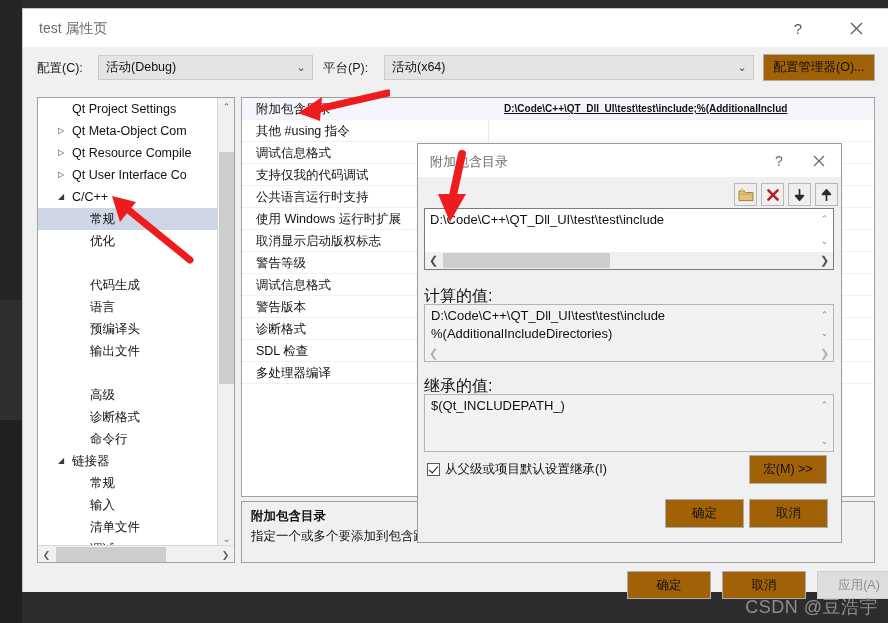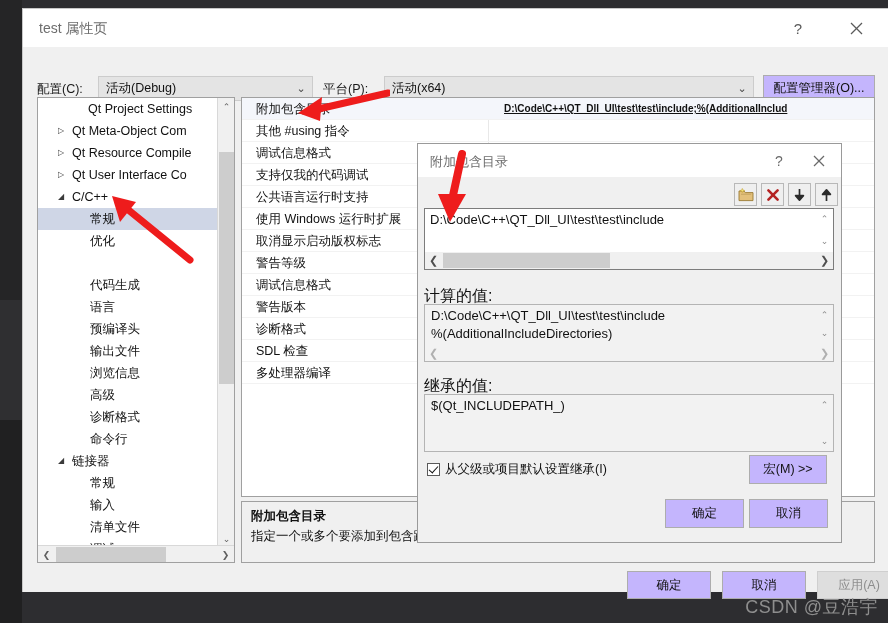--- a/index.html
+++ b/index.html
@@ -47,41 +47,41 @@
     position: absolute; top: 0; width: 46px; height: 38px;
     display: flex; align-items: center; justify-content: center;
     color: #5a5a5a; font-size: 15px;
     cursor: default;
   }
   .title-help { right: 68px; }
   .title-close { right: 10px; }
   .title-close svg { display: block; }
 
   
-  .config-row { position: absolute; left: 0; top: 38px; width: 866px; height: 44px; margin-top: 21px; }
+  .config-row { position: absolute; left: 0; top: 38px; width: 866px; height: 44px; }
   .lbl {
     position: absolute; font-size: 12.5px; color: #1a1a1a; white-space: nowrap;
   }
   .combo {
     position: absolute; height: 25px;
     background: #e4e4e4;
     border: 1px solid #cccccc;
     display: flex; align-items: center;
   }
   .combo .cval {
     padding-left: 7px; font-size: 12.5px; color: #111; white-space: nowrap;
     overflow: hidden; flex: 1;
   }
   .combo .carrow {
     width: 22px; display: flex; align-items: center; justify-content: center;
     color: #4a4a4a; font-size: 11px;
   }
   .btn {
     position: absolute;
-    background: #c4b5fd;
+    background: #a16207;
     border: 1px solid #adadad;
     font-size: 12.5px; color: #111;
     display: flex; align-items: center; justify-content: center;
     white-space: nowrap; cursor: default;
   }
   .btn.disabled { color: #8d8d8d; background: #dedede; border-color: #cfcfcf; }
 
   
   .tree-panel {
     position: absolute; left: 14px; top: 88px;
@@ -318,21 +318,21 @@
       <div class="combo" style="left:361px; top:8px; width:370px;">
         <div class="cval">活动(x64)</div>
         <div class="carrow">⌄</div>
       </div>
       <div class="btn" style="left:740px; top:7px; width:112px; height:27px;">配置管理器(O)...</div>
     </div>
 
     <div class="tree-panel">
       <div class="tree-inner" id="tree-inner">
           <div class="tree-item" style="position: absolute; left: 0px; top: 0px; width: 180px; height: 22px;">
-            <span class="tlabel" style="left: 34px; margin-left: 16px;">Qt Project Settings</span>
+            <span class="tlabel" style="left: 34px;">Qt Project Settings</span>
           </div>
           <div class="tree-item" style="position: absolute; left: 0px; top: 22px; width: 180px; height: 22px;">
             <span class="tw" style="left: 16px;">▷</span>
             <span class="tlabel" style="left: 34px;">Qt Meta-Object Com</span>
           </div>
           <div class="tree-item" style="position: absolute; left: 0px; top: 44px; width: 180px; height: 22px;">
             <span class="tw" style="left: 16px;">▷</span>
             <span class="tlabel" style="left: 34px;">Qt Resource Compile</span>
           </div>
           <div class="tree-item" style="position: absolute; left: 0px; top: 66px; width: 180px; height: 22px;">
@@ -353,23 +353,20 @@
             <span class="tlabel" style="left: 52px;">代码生成</span>
           </div>
           <div class="tree-item" style="position: absolute; left: 0px; top: 220px; width: 180px; height: 22px;">
             <span class="tlabel" style="left: 52px;">预编译头</span>
           </div>
           <div class="tree-item" style="position: absolute; left: 0px; top: 198px; width: 180px; height: 22px;">
             <span class="tlabel" style="left: 52px;">语言</span>
           </div>
           <div class="tree-item" style="position: absolute; left: 0px; top: 242px; width: 180px; height: 22px;">
             <span class="tlabel" style="left: 52px;">输出文件</span>
-          </div>
-          <div class="tree-item" style="position: absolute; left: 0px; top: 264px; width: 180px; height: 22px;">
-            <span class="tlabel" style="left: 52px;">浏览信息</span>
           </div>
           <div class="tree-item" style="position: absolute; left: 0px; top: 286px; width: 180px; height: 22px;">
             <span class="tlabel" style="left: 52px;">高级</span>
           </div>
           <div class="tree-item" style="position: absolute; left: 0px; top: 308px; width: 180px; height: 22px;">
             <span class="tlabel" style="left: 52px;">诊断格式</span>
           </div>
           <div class="tree-item" style="position: absolute; left: 0px; top: 330px; width: 180px; height: 22px;">
             <span class="tlabel" style="left: 52px;">命令行</span>
           </div>

